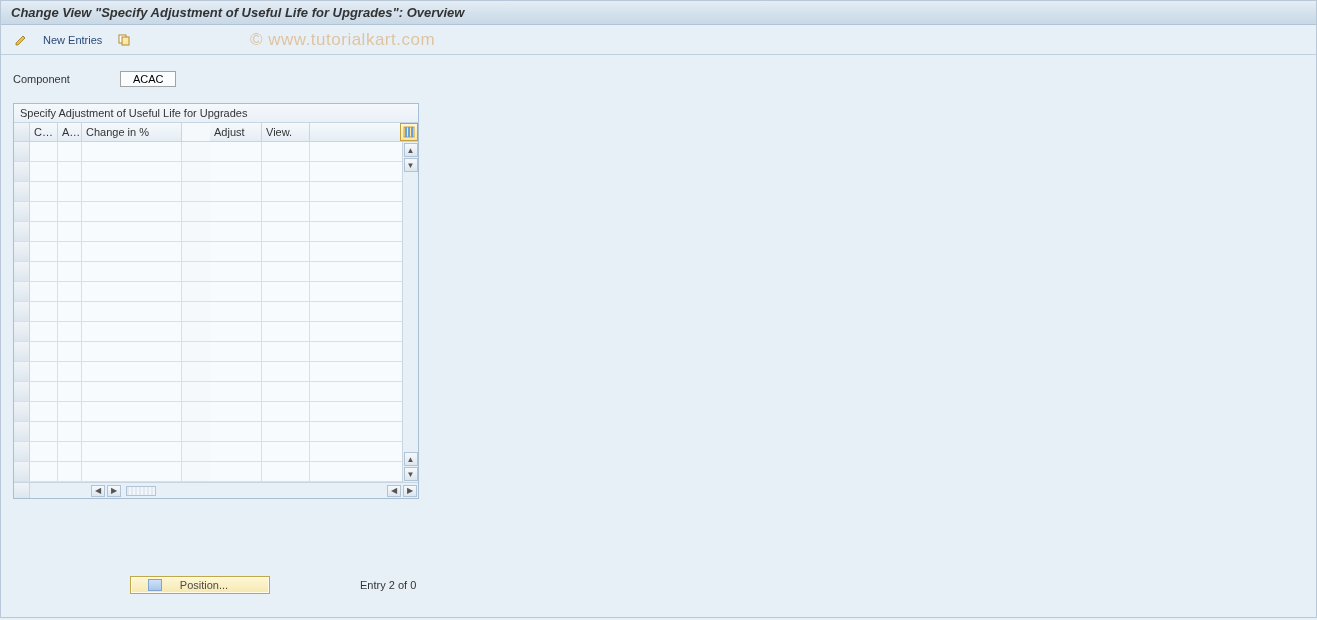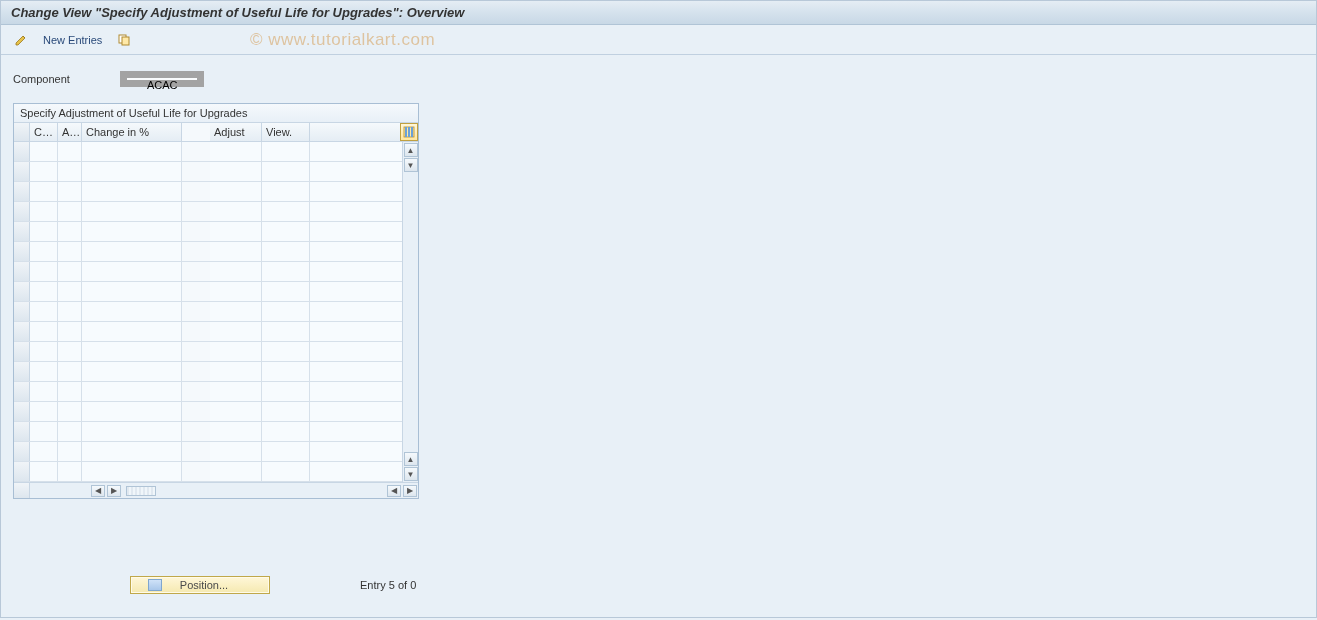--- a/index.html
+++ b/index.html
@@ -48,23 +48,23 @@
       padding: 2px 4px;
     }
     .field-row {
       padding: 16px 12px 8px 12px;
       display: flex;
       align-items: center;
       gap: 50px;
     }
     .field-label { color: #333; font-size: 11px; }
     .field-value {
-      border: 7px solid #a3a3a3;
+      border: 1px solid #a3a3a3;
       background: #fafcfd;
-      padding: 1px 20px;
+      padding: 1px 12px;
       font-size: 11px;
       min-width: 36px;
       height: 16px;
       display: inline-block;
     }
     .watermark {
       position: absolute;
       top: 30px;
       left: 250px;
       color: #d6a05a;
@@ -398,15 +398,15 @@
         <span class="arrow">▶</span>
       </div>
     </div>
   </div>
 
   <div class="footer-row">
     <span class="position-btn">
       <span class="pic"></span>
       <span>Position...</span>
     </span>
-    <span class="status-text">Entry 5 of 0</span>
+    <span class="status-text">Entry 2 of 0</span>
   </div>
 </div>
 
 </body></html>

